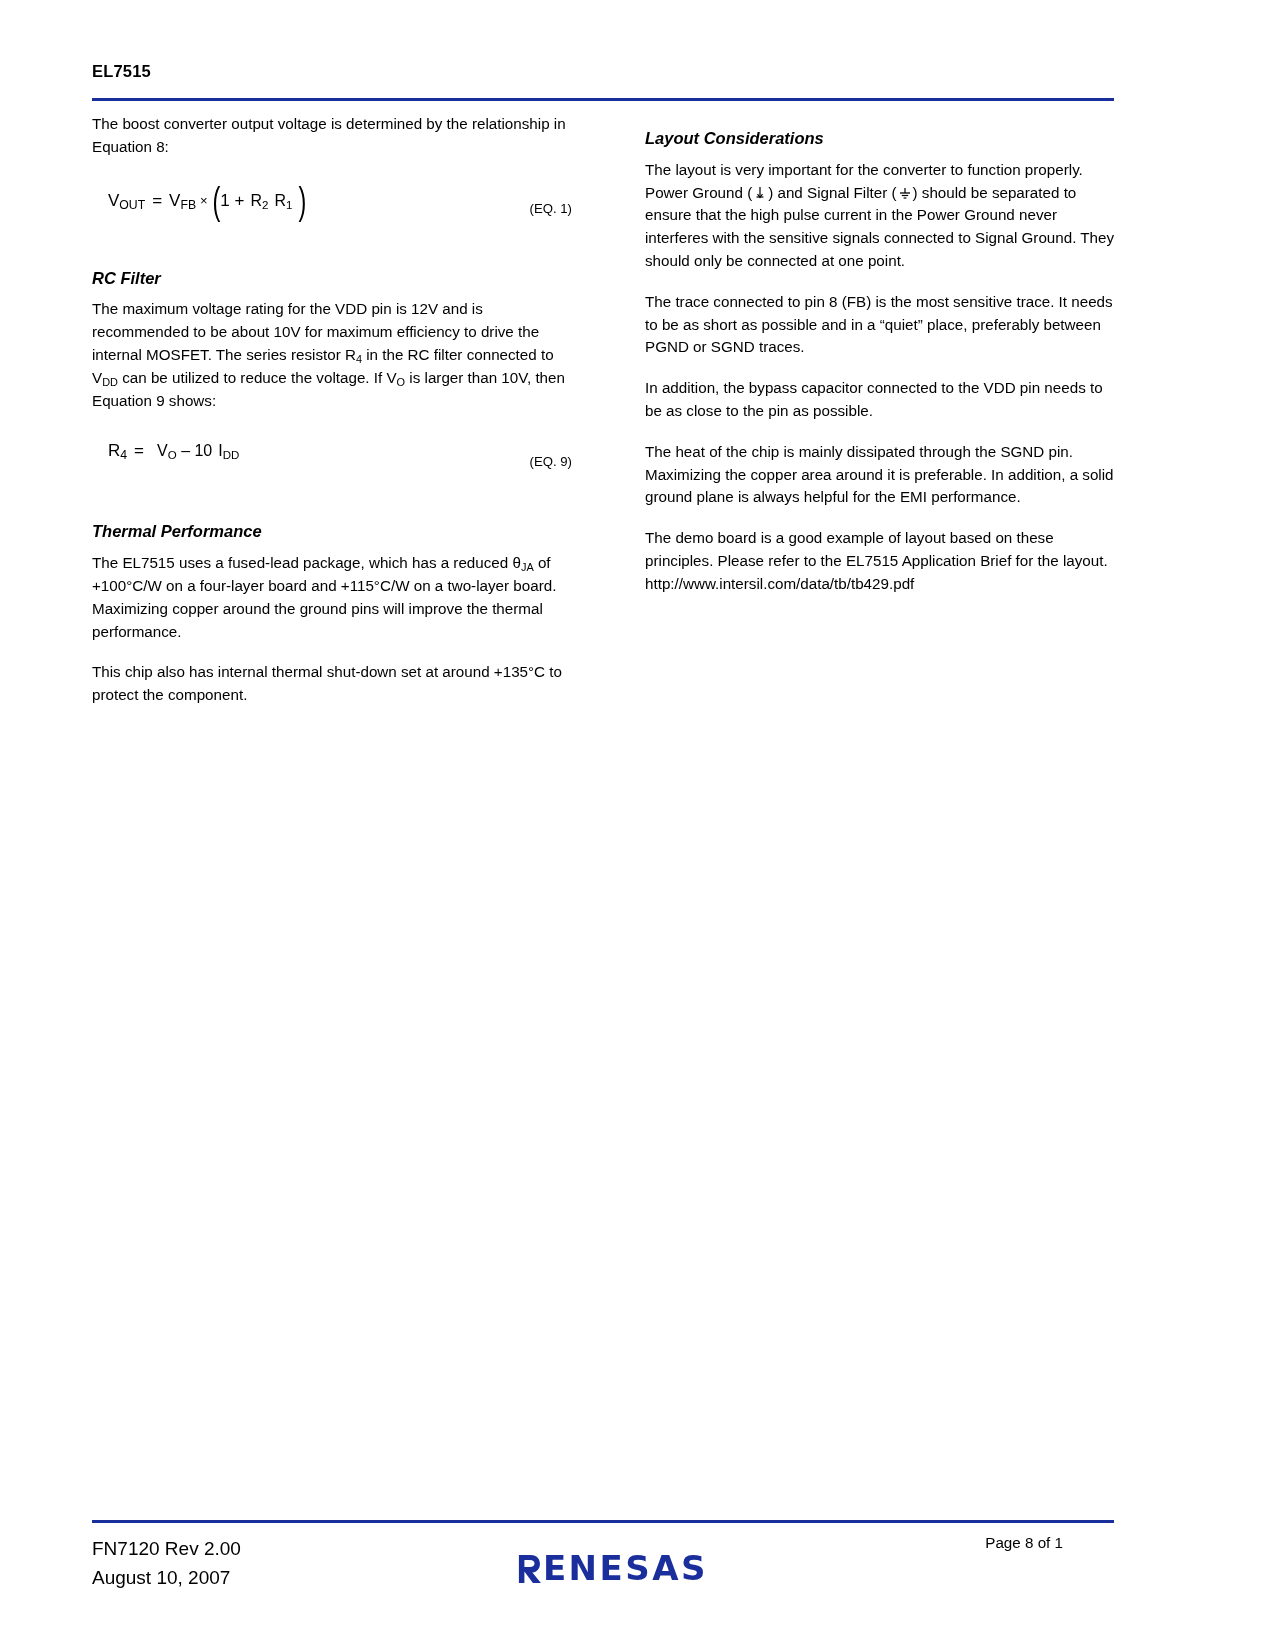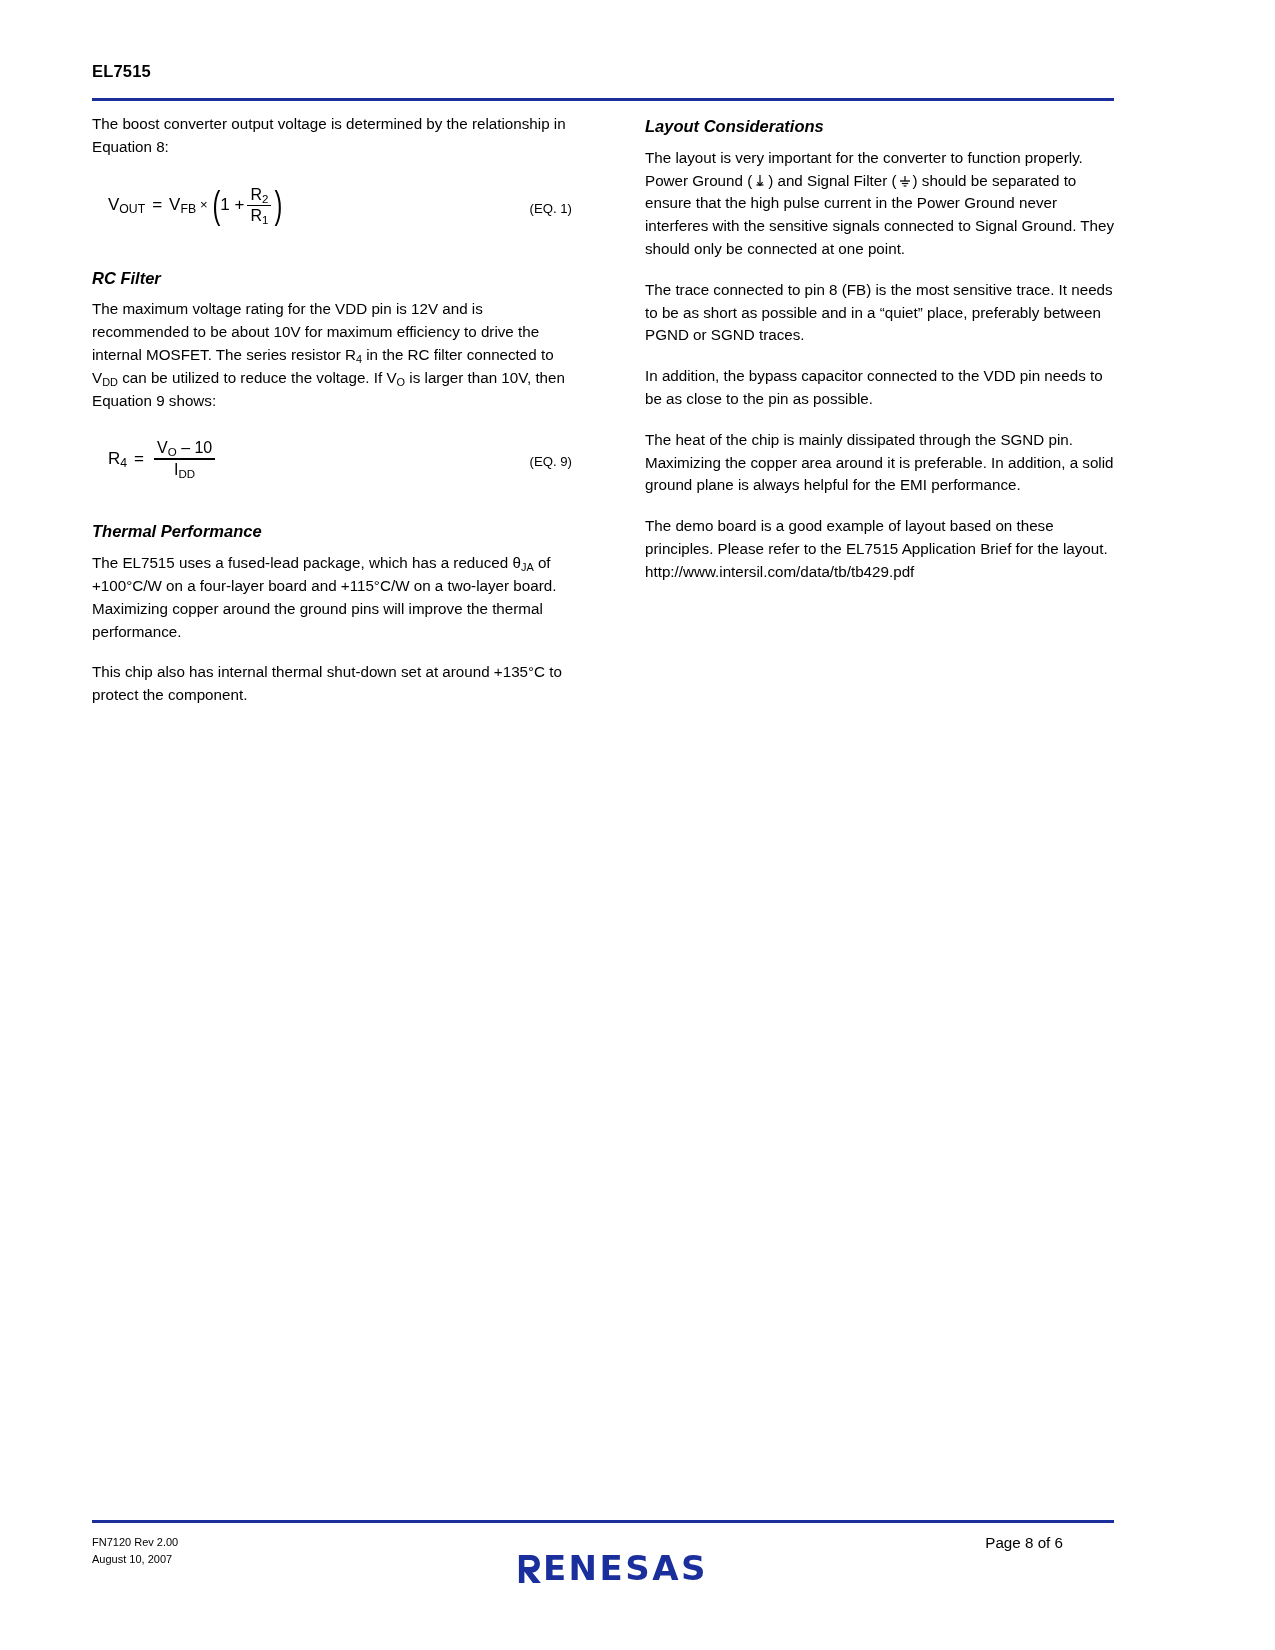--- a/index.html
+++ b/index.html
@@ -60,21 +60,21 @@
     margin: 0 0 18px 0;
     text-align: left;
   }
   h2.section {
     font-size: 16.5px;
     font-style: italic;
     font-weight: bold;
     margin: 22px 0 10px 0;
     line-height: 1.2;
   }
-  h2.section.first { margin-top: 4px; }
+  h2.section.first { margin-top: 16px; }
 
   sub {
     font-size: 0.72em;
     vertical-align: -0.28em;
     line-height: 0;
   }
 
   
   .equation-block {
     position: relative;
@@ -93,21 +93,21 @@
     top: 0;
     font-size: 17px;
     white-space: nowrap;
   }
   .eq-row {
     display: inline-flex;
     align-items: center;
   }
   .frac {
     display: inline-flex;
-    flex-direction: column;
+    flex-direction: row;
     align-items: center;
     vertical-align: middle;
     margin: 0 3px;
   }
   .frac .num, .frac .den {
     padding: 0 3px;
     font-size: 16px;
     line-height: 1.25;
   }
   .frac .bar {
@@ -142,21 +142,21 @@
     left: 92px;
     top: 1520px;
     width: 1022px;
     height: 3px;
     background: #1b2f9c;
   }
   .footer-left {
     position: absolute;
     left: 92px;
     top: 1534px;
-    font-size: 11px;
+    font-size: 19px;
     line-height: 1.55;
   }
   .footer-right {
     position: absolute;
     right: 161px;
     top: 1534px;
     font-size: 15.2px;
     text-align: right;
   }
   .logo {
@@ -262,21 +262,21 @@
     <p class="body">In addition, the bypass capacitor connected to the VDD pin needs to be as close to the pin as possible.</p>
     <p class="body">The heat of the chip is mainly dissipated through the SGND pin. Maximizing the copper area around it is preferable. In addition, a solid ground plane is always helpful for the EMI performance.</p>
     <p class="body">The demo board is a good example of layout based on these principles. Please refer to the EL7515 Application Brief for the layout. http://www.intersil.com/data/tb/tb429.pdf</p>
   </div>
 
   <div class="footer-rule"></div>
   <div class="footer-left">
     <div>FN7120  Rev 2.00</div>
     <div>August 10, 2007</div>
   </div>
-  <div class="footer-right">Page 8 of 6</div>
+  <div class="footer-right">Page 8 of 1</div>
   <div class="logo">
     <span class="mark">
       <svg width="26" height="32" viewBox="0 0 26 32">
         <path d="M3,2 L15,2 C21,2 24,6 24,11 C24,15.5 21.2,19 16.5,19.6 L25,30 L17,30 L8.5,18.5 L8.5,30 L3,30 Z M8.5,7 L8.5,14 L14,14 C17,14 18.6,12.6 18.6,10.5 C18.6,8.4 17,7 14,7 Z" fill="#1b2f9c"></path>
       </svg>
     </span>
     <span>ENESAS</span>
   </div>
 
 </div>

